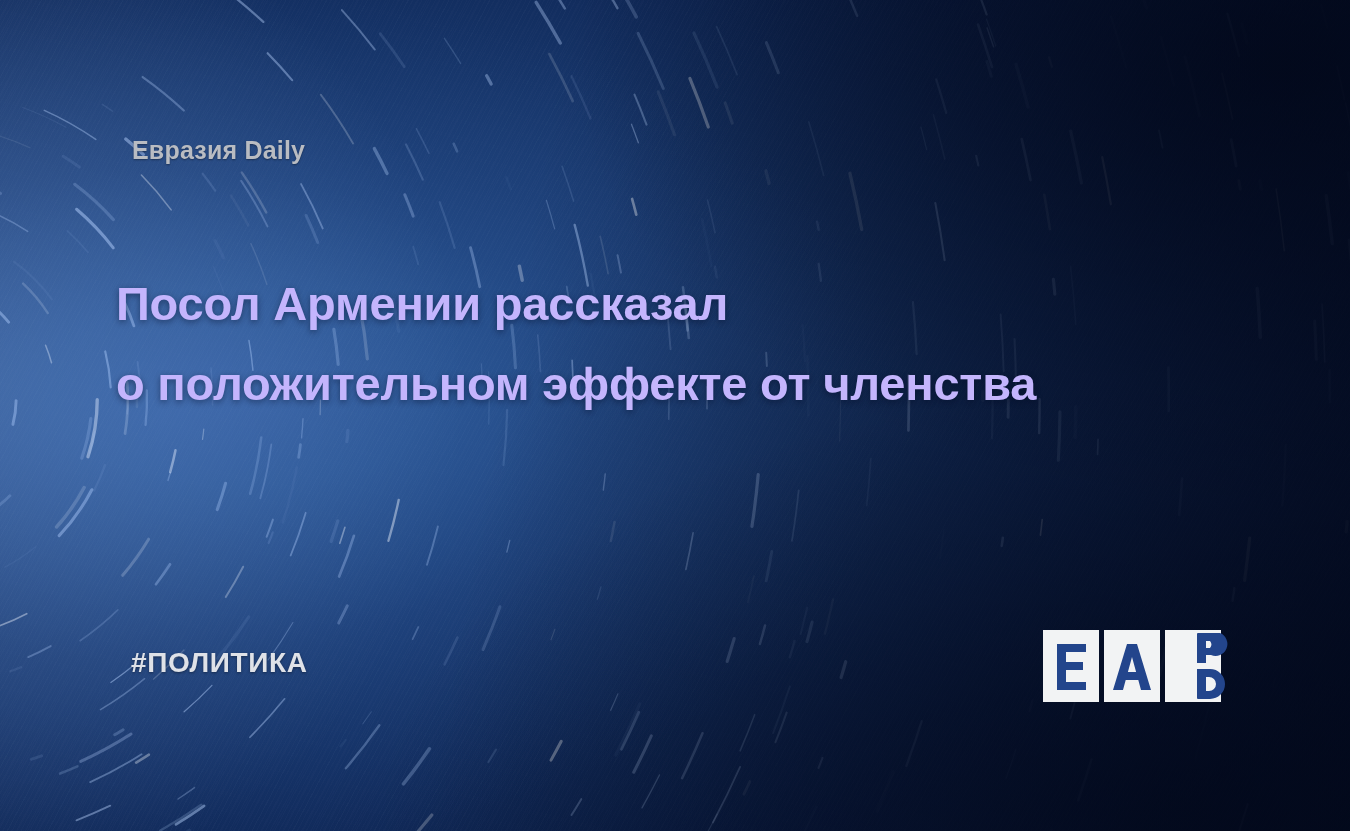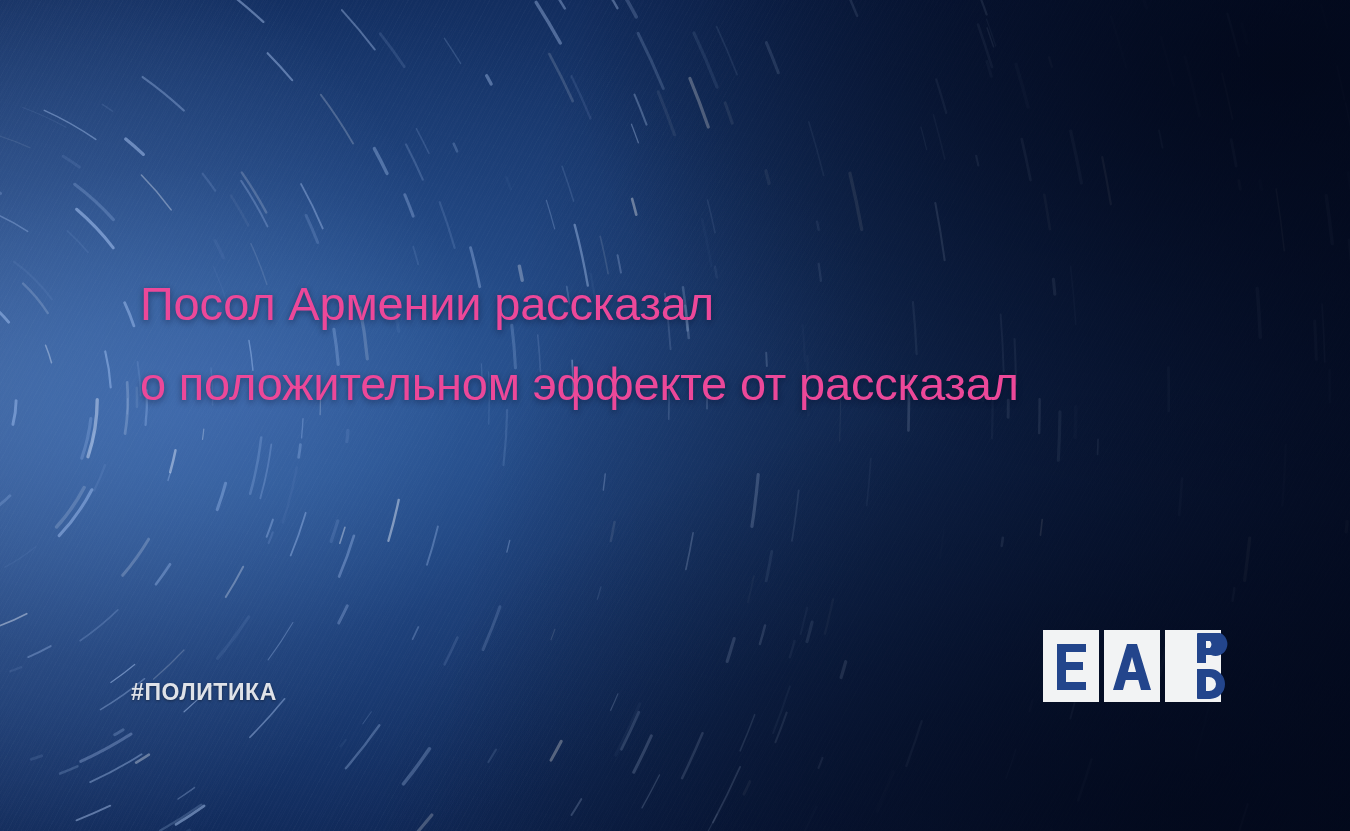--- a/index.html
+++ b/index.html
@@ -64,37 +64,37 @@
     font-size: 25px;
     font-weight: 700;
     letter-spacing: .2px;
     color: #b9bcc2;
     text-shadow: 0 1px 2px rgba(0,0,0,.35);
     white-space: nowrap;
   }
 
   .headline {
     position: absolute;
-    left: 140px;
+    left: 116px;
     top: 264px;
     width: 1075px;
-    color: #ec4899;
+    color: #c4b5fd;
     font-size: 47px;
-    font-weight: 400;
+    font-weight: 700;
     line-height: 80px;
     letter-spacing: -0.2px;
     text-shadow: 0 2px 6px rgba(0,10,35,.45);
   }
   .headline .ln { display: block; white-space: nowrap; }
 
   .hashtag {
     position: absolute;
     left: 131px;
-    top: 679px;
-    font-size: 23px;
+    top: 647px;
+    font-size: 28px;
     font-weight: 700;
     letter-spacing: .6px;
     color: #dfe2e8;
     text-shadow: 0 1px 3px rgba(0,0,0,.4);
     white-space: nowrap;
   }
 
   
   .logo {
     position: absolute;
@@ -1332,24 +1332,25 @@
       <ellipse cx="215" cy="400" rx="330" ry="320" fill="url(#core)"></ellipse>
     </svg>
   </div>
 
   <div class="grain"></div>
   <div class="bg-vignette"></div>
   <div class="bg-dark-right"></div>
 
   <div class="content">
 
+    <div class="brand">Евразия Daily</div>
 
     <div class="headline">
       <span class="ln">Посол Армении рассказал</span>
-      <span class="ln">о положительном эффекте от рассказал</span>
+      <span class="ln">о положительном эффекте от членства</span>
     </div>
 
     <div class="hashtag">#ПОЛИТИКА</div>
 
     <div class="logo">
 
       <div class="logo-tile">
         <svg width="36" height="48" viewBox="0 0 36 48" xmlns="http://www.w3.org/2000/svg">
           <path d="M4 2 H33 V10 H13 V20 H30 V28 H13 V40 H33 V48 H4 Z" fill="#23458c"></path>
         </svg>

